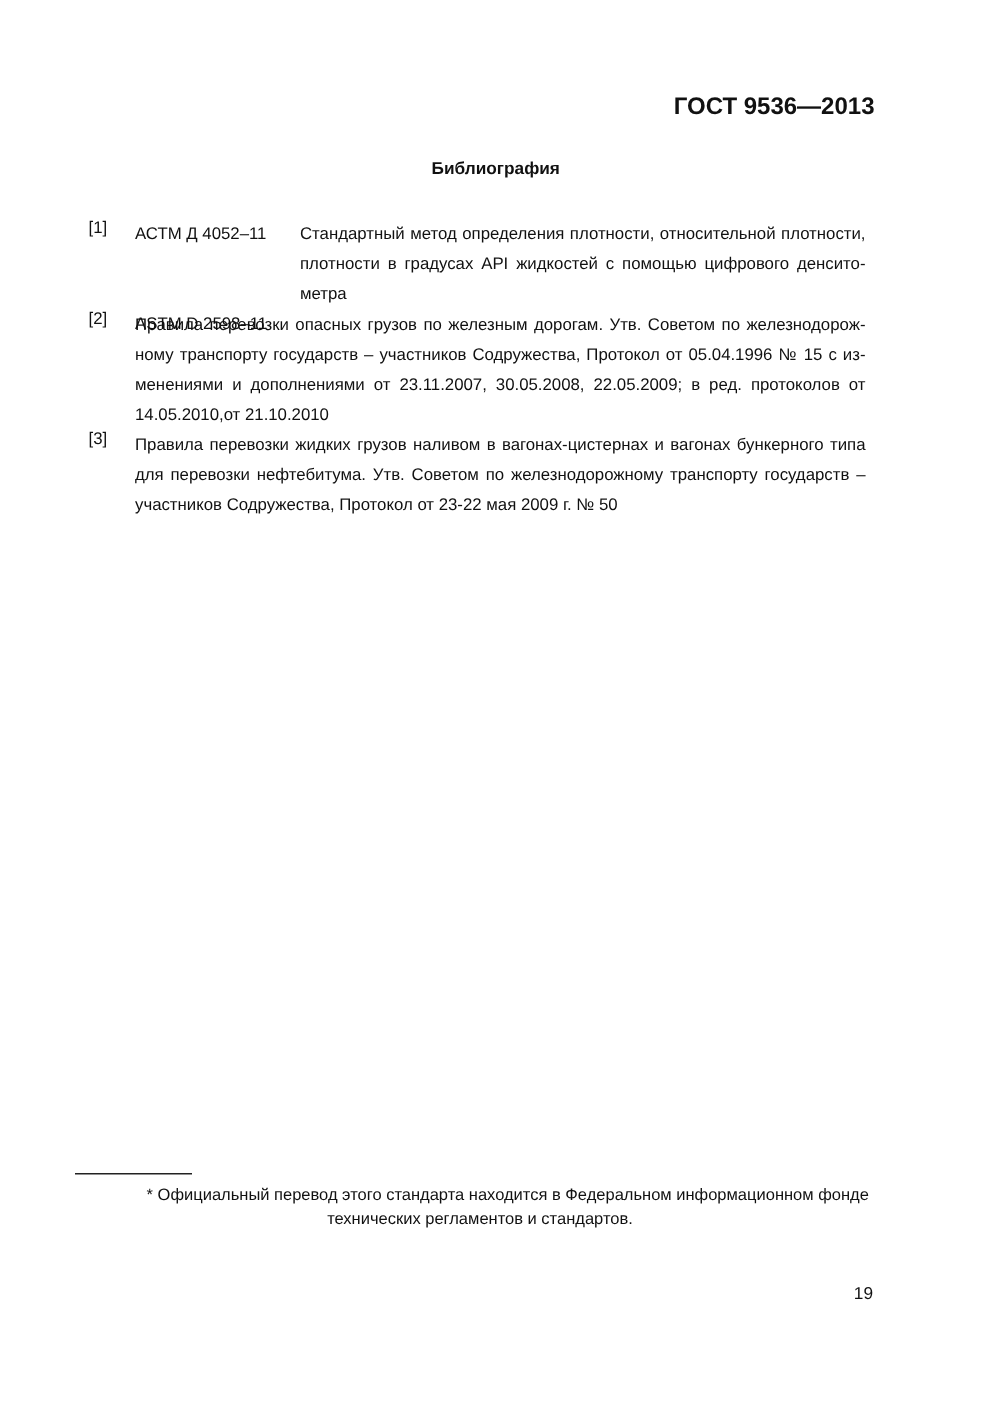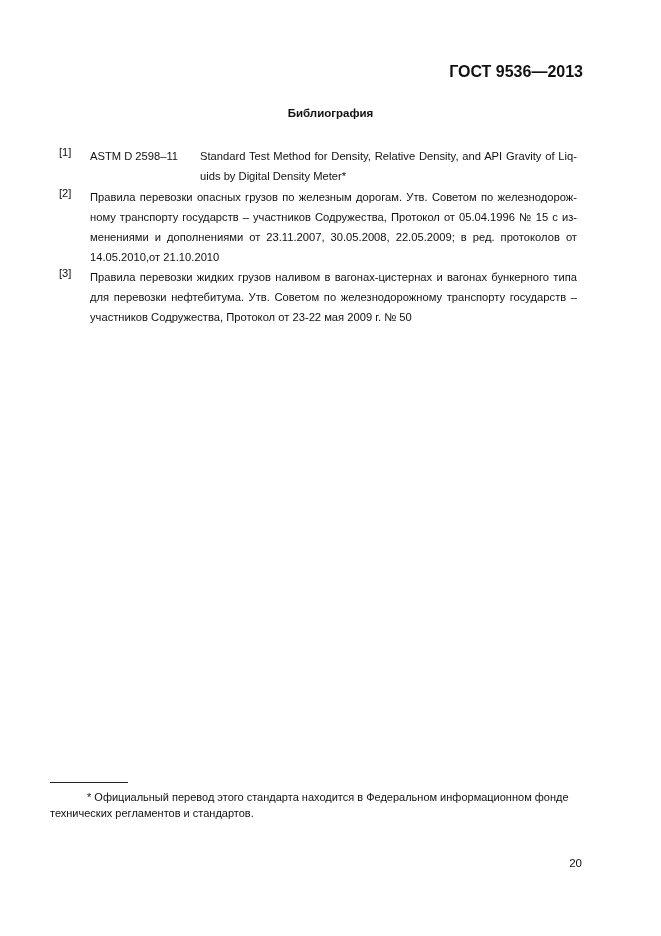--- a/index.html
+++ b/index.html
@@ -25,50 +25,53 @@
     .text { margin-left: 31px; text-align: justify; line-height: 20px; }
     .e1 { margin-bottom: 0; }
     .e2 { margin-top: 1px; }
     .e3 { margin-top: 0; }
     .footnote-rule {
       position: absolute; left: 50px; top: 782px; width: 78px; height: 0;
       border-top: 1px solid #222;
     }
     .footnote {
       position: absolute; left: 50px; top: 789px; width: 540px;
-      font-size: 11px; line-height: 16px;
+      font-size: 11px; line-height: 16px; text-align: center;
     }
     .footnote .indent { display: inline-block; width: 37px; }
     .page-num {
       position: absolute; top: 857px; right: 79px; font-size: 11.5px;
     }
   </style>
 </head>
 <body>
 
 <div class="header-code">ГОСТ 9536—2013</div>
 
 <div class="title">Библиография</div>
 
 <div class="bib">
   <div class="entry e1">
     <span class="num">[1]</span>
     <div class="row">
+      <span class="code">АСТМ Д 4052–11</span>
+      <div class="desc">Стандартный метод определения плотности, относительной плотности, плотности в градусах API жидкостей с помощью цифрового денсито-метра</div>
+    </div>
+    <div class="row">
       <span class="code">ASTM D 2598–11</span>
-      <div class="desc">Standard Test Method for Density, Relative Density, and API Gravity of Liq-uids by Digital Density Meter*</div>
     </div>
   </div>
 
   <div class="entry e2">
     <span class="num">[2]</span>
     <div class="text">Правила перевозки опасных грузов по железным дорогам. Утв. Советом по железнодорож-ному транспорту государств – участников Содружества, Протокол от 05.04.1996 № 15 с из-менениями и дополнениями от 23.11.2007, 30.05.2008, 22.05.2009; в ред. протоколов от 14.05.2010,от 21.10.2010</div>
   </div>
 
   <div class="entry e3">
     <span class="num">[3]</span>
     <div class="text">Правила перевозки жидких грузов наливом в вагонах-цистернах и вагонах бункерного типа для перевозки нефтебитума. Утв. Советом по железнодорожному транспорту государств – участников Содружества, Протокол от 23-22 мая 2009 г. № 50</div>
   </div>
 </div>
 
 <div class="footnote-rule"></div>
 <div class="footnote"><span class="indent"></span><span>* Официальный перевод этого стандарта находится в Федеральном информационном фонде технических регламентов и стандартов.</span></div>
 
-<div class="page-num">20</div>
+<div class="page-num">19</div>
 
 </body></html>

